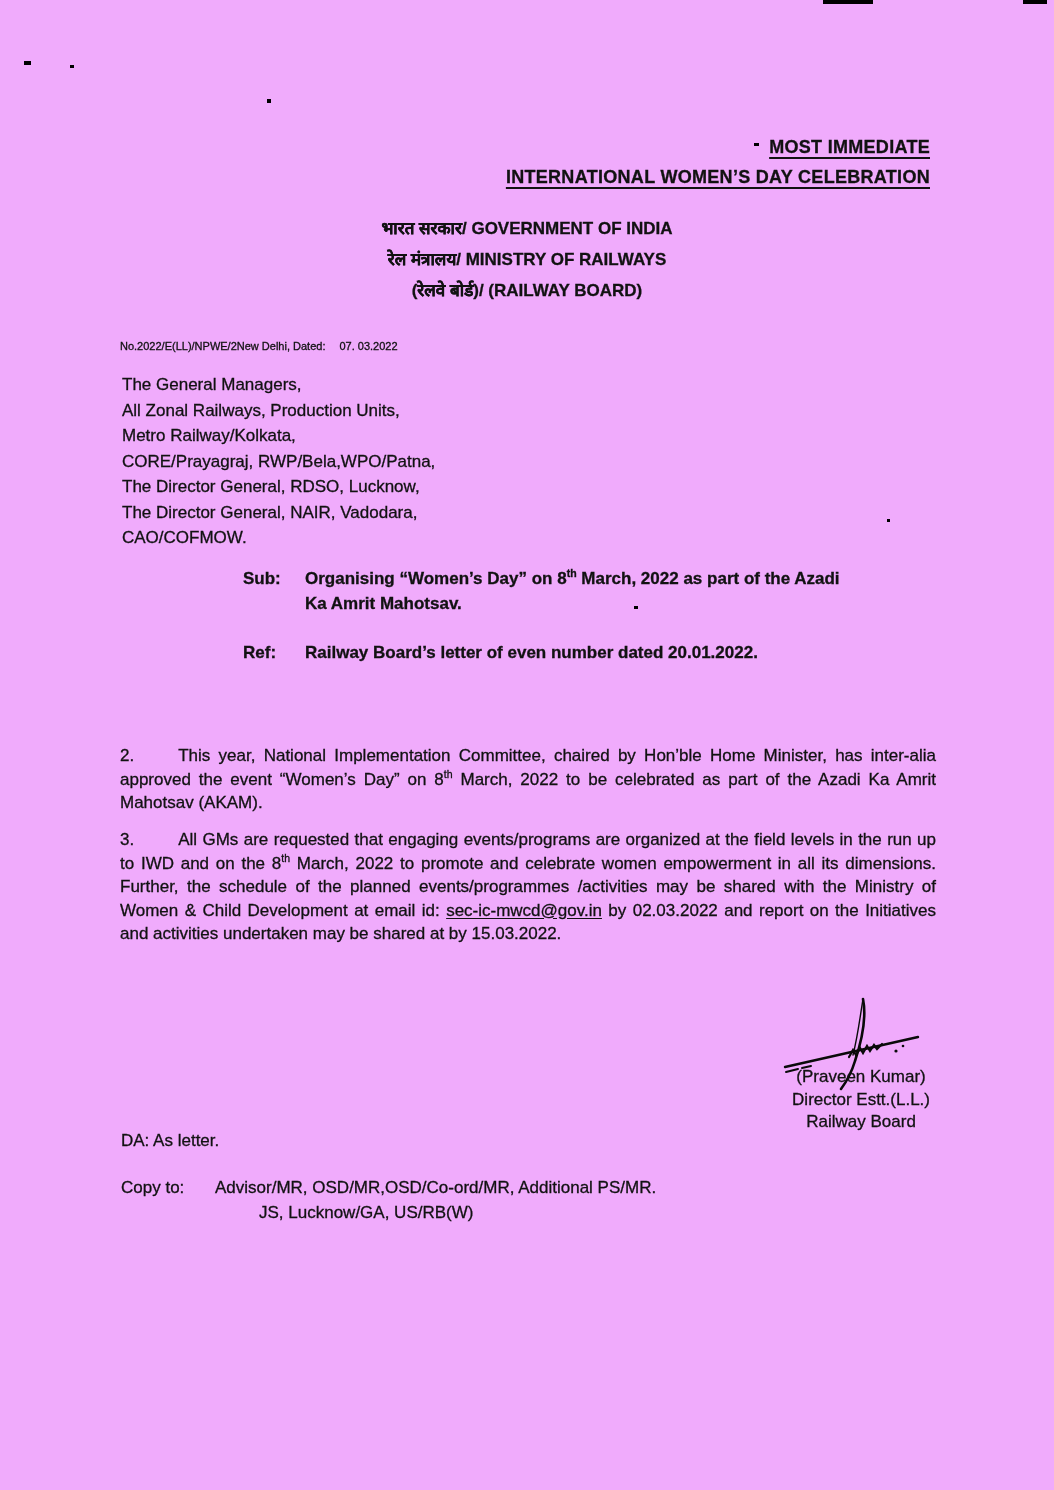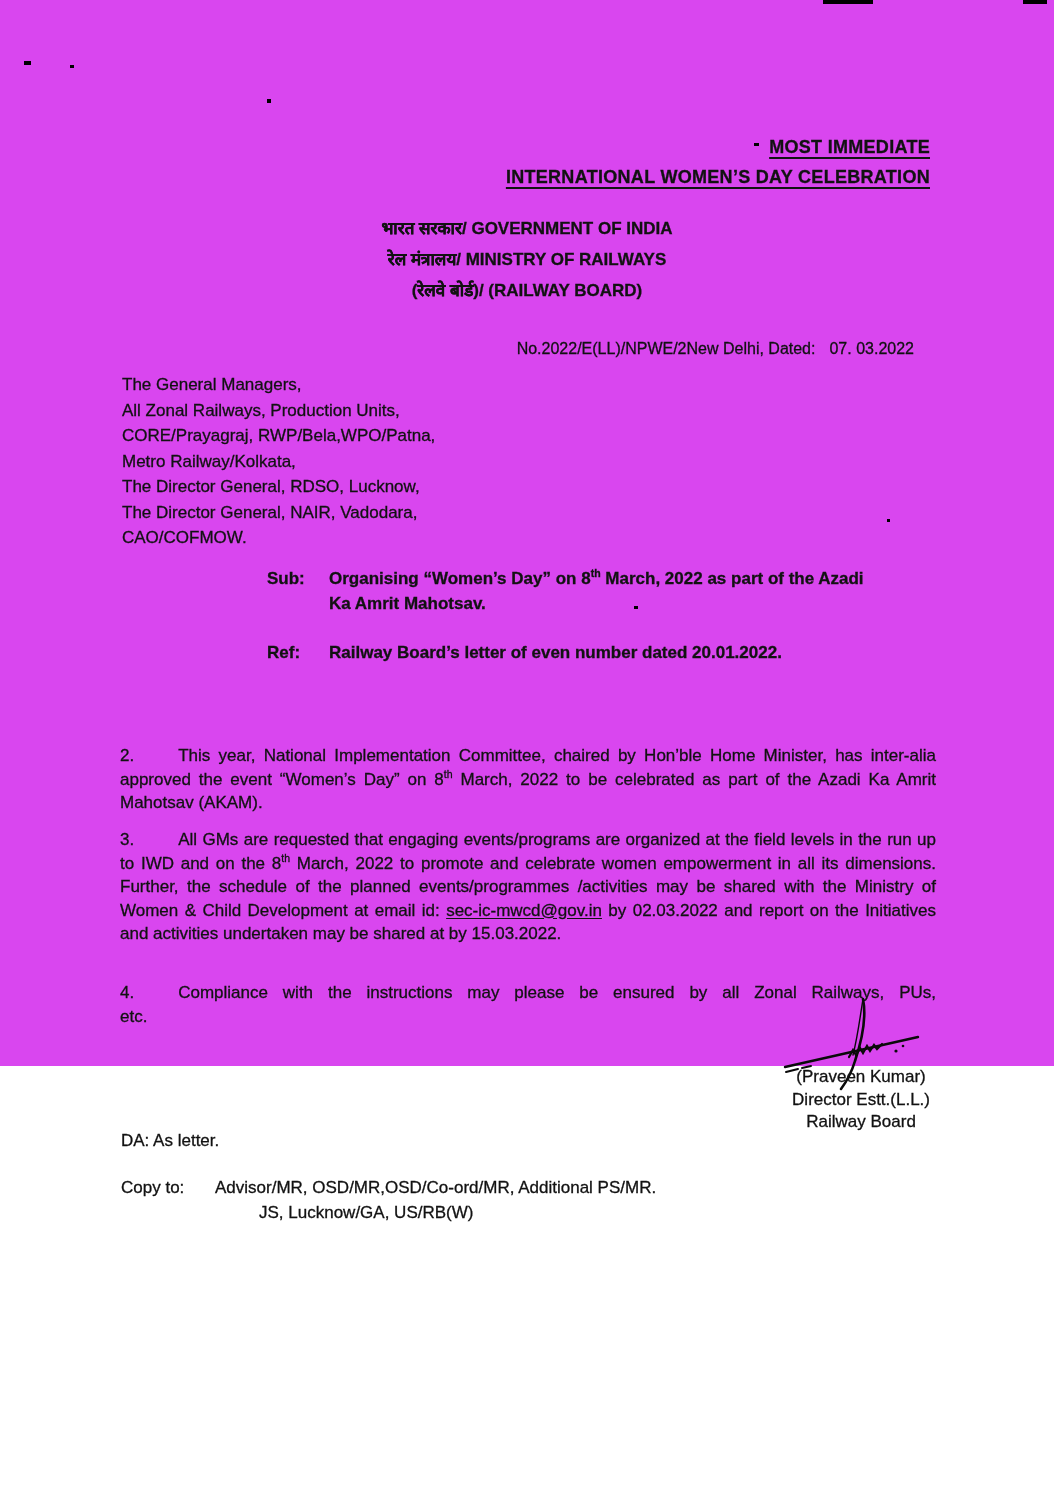--- a/index.html
+++ b/index.html
@@ -3,22 +3,22 @@
 <meta charset="utf-8">
 <style>
   html, body {
     margin: 0; padding: 0;
     width: 1054px; height: 1490px;
     background: #ffffff;
     overflow: hidden;
   }
   .page {
     position: relative;
-    width: 1054px; height: 1066px;
-    background: #d946ef;
+    width: 1054px; height: 1490px;
+    background: #f0abfc;
     color: #121212;
     font-family: "Liberation Sans", sans-serif;
     font-size: 17px;
     -webkit-text-stroke: 0.3px #121212;
   }
   .abs { position: absolute; }
   .ul { text-decoration: underline; text-underline-offset: 2px; }
   sup { font-size: 62%; vertical-align: super; line-height: 0; }
 
   
@@ -42,42 +42,42 @@
     box-sizing: border-box;
     text-align: center;
     font-weight: 700;
     font-size: 17px;
     line-height: 31px;
   }
 
   
   .refline {
     top: 340px; left: 120px; width: 816px;
-    display: flex; justify-content: flex-end;
-    font-size: 16px;
+    display: flex; justify-content: flex-start;
+    font-size: 11px;
   }
   .refline .place-date { margin-right: 22px; }
   .refline .datenum { margin-left: 14px; }
 
   
   .addr {
     top: 372px; left: 122px;
     font-size: 17px;
     line-height: 25.5px;
   }
 
   
   .labelled {
     left: 243px;
     font-weight: 700;
     font-size: 17px;
     line-height: 25px;
   }
   .labelled .lbl {
-    display: inline-block; width: 62px; vertical-align: top; margin-left: 24px;
+    display: inline-block; width: 62px; vertical-align: top;
   }
   .labelled .txt {
     display: inline-block; width: 640px; vertical-align: top;
   }
   .subj { top: 566px; }
   .refr { top: 640px; }
 
   
   .para {
     left: 120px; width: 816px;
@@ -137,37 +137,36 @@
   </div>
 
   <div class="abs refline">
     <span>No.2022/E(LL)/NPWE/2</span>
     <span class="place-date"><span>New Delhi, Dated:</span><span class="datenum">07. 03.2022</span></span>
   </div>
 
   <div class="abs addr">
     <div>The General Managers,</div>
     <div>All Zonal Railways, Production Units,</div>
+    <div>Metro Railway/Kolkata,</div>
     <div>CORE/Prayagraj, RWP/Bela,WPO/Patna,</div>
-    <div>Metro Railway/Kolkata,</div>
     <div>The Director General, RDSO, Lucknow,</div>
     <div>The Director General, NAIR, Vadodara,</div>
     <div>CAO/COFMOW.</div>
   </div>
 
   <div class="abs labelled subj"><span class="lbl">Sub:</span><span class="txt">Organising “Women’s Day” on 8<sup>th</sup> March, 2022 as part of the Azadi<br>Ka Amrit Mahotsav.</span></div>
 
   <div class="abs labelled refr"><span class="lbl">Ref:</span><span class="txt">Railway Board’s letter of even number dated 20.01.2022.</span></div>
 
 
   <div class="abs para p2"><span class="pnum">2.</span><span class="gap"></span><span>This year, National Implementation Committee, chaired by Hon’ble Home Minister, has inter-alia approved the event “Women’s Day” on 8<sup>th</sup> March, 2022 to be celebrated as part of the Azadi Ka Amrit Mahotsav (AKAM).</span></div>
 
   <div class="abs para p3"><span class="pnum">3.</span><span class="gap"></span><span>All GMs are requested that engaging events/programs are organized at the field levels in the run up to IWD and on the 8<sup>th</sup> March, 2022 to promote and celebrate women empowerment in all its dimensions.  Further, the schedule of the planned events/programmes /activities may be shared with the Ministry of Women &amp; Child Development at email id: <span class="ul">sec-ic-mwcd@gov.in</span> by 02.03.2022 and report on the Initiatives and activities undertaken may be shared at by 15.03.2022.</span></div>
 
-  <div class="abs para p4"><span class="pnum">4.</span><span class="gap"></span><span>Compliance with the instructions may please be ensured by all Zonal Railways, PUs,<br>etc.</span></div>
 
   <svg class="abs sig-svg" width="185" height="100" viewBox="0 0 185 100">
     <g fill="none" stroke="#0a0a0a" stroke-linecap="round">
       <path d="M 15 74 L 148 44" stroke-width="2.4"></path>
       <path d="M 93 6 C 97 26, 91 50, 85 68 C 82 78, 77 88, 71 96" stroke-width="2.6"></path>
       <path d="M 93 6 C 90 24, 88 42, 83 62" stroke-width="1.4"></path>
       <path d="M 79 64 l 4 -7 l 3 5 l 4 -7 l 3 5 l 4 -7 l 3 5 l 4 -6 l 3 4 l 5 -5" stroke-width="2.2"></path>
       <path d="M 16 79 l 12 -3" stroke-width="2"></path>
       <path d="M 32 75 l 9 -2" stroke-width="2"></path>
       <circle cx="126" cy="58" r="1.6" fill="#0a0a0a" stroke="none"></circle>

